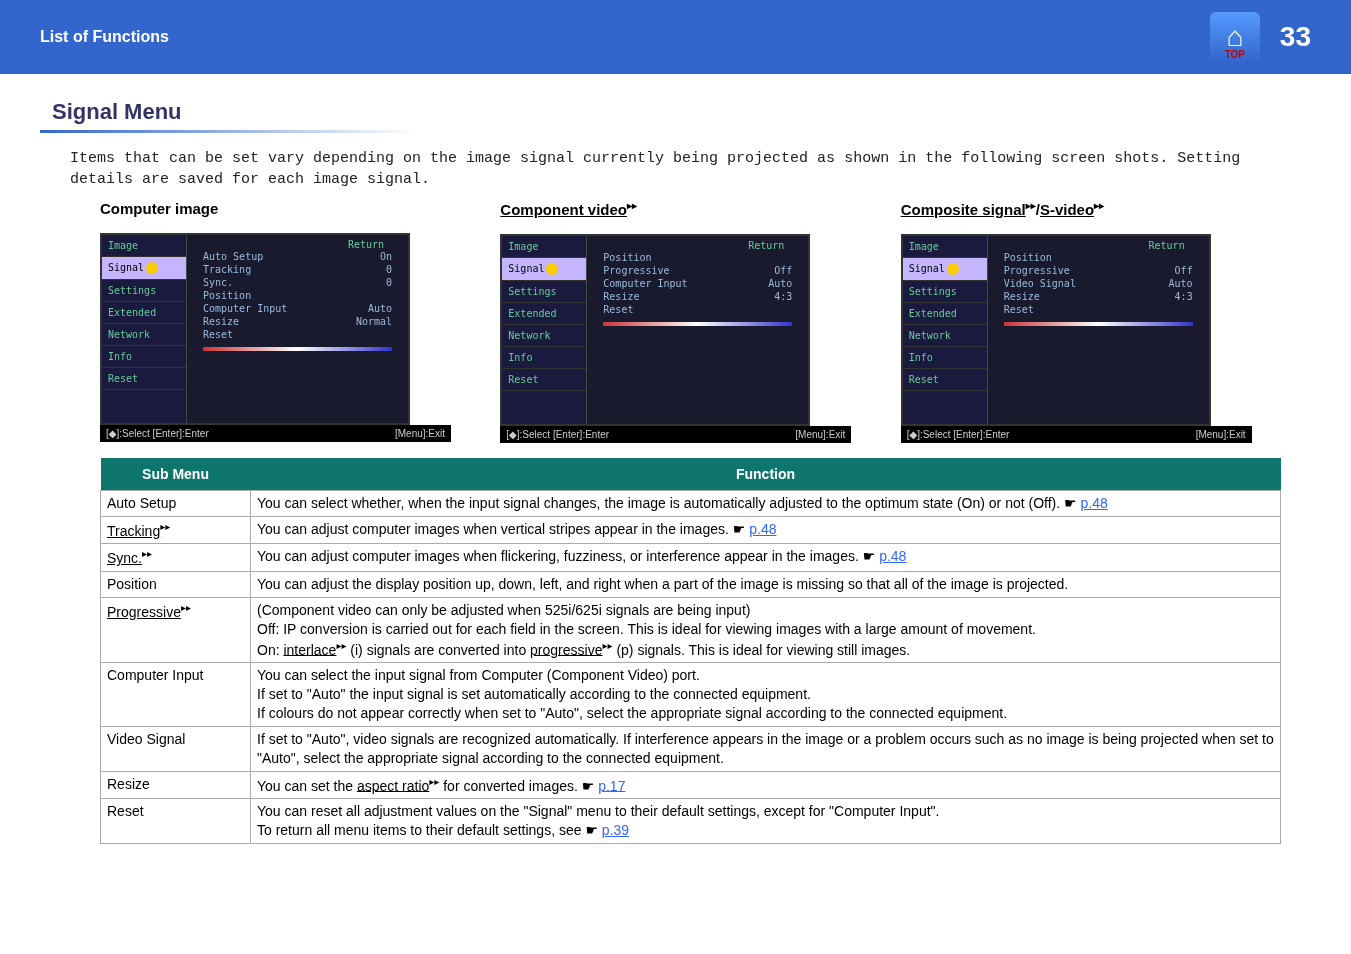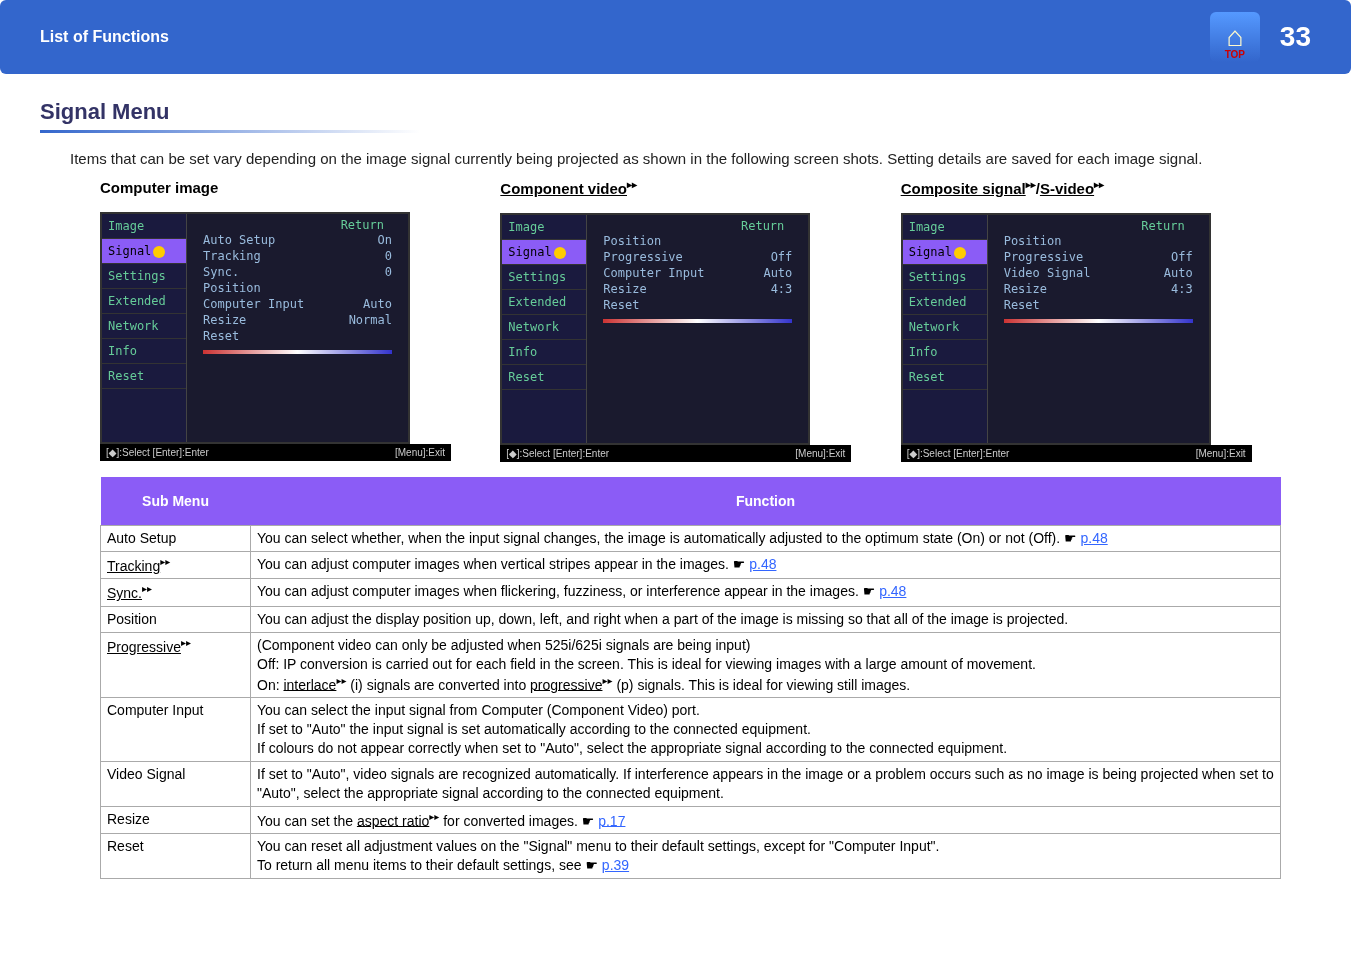--- a/index.html
+++ b/index.html
@@ -1,43 +1,43 @@
 <!DOCTYPE html>
 <html><head>
 <meta charset="utf-8">
 <style>
 * { margin: 0; padding: 0; box-sizing: border-box; }
 body { font-family: Arial, sans-serif; font-size: 14px; background: #fff; width: 1351px; }
-.header-bar { background: #3366cc; color: #fff; padding: 12px 40px; font-size: 16px; font-weight: bold; display: flex; justify-content: space-between; align-items: center; border-radius: 6px; }
+.header-bar { background: #3366cc; color: #fff; padding: 12px 40px; font-size: 16px; font-weight: bold; display: flex; justify-content: space-between; align-items: center; }
 .logo-box { width: 50px; height: 50px; background: linear-gradient(#5599ff,#3366cc); border-radius: 6px; display: flex; flex-direction: column; align-items: center; justify-content: center; position: relative; }
 .logo-top { font-size: 28px; color: #fffacd; }
 .top-label { position: absolute; bottom: 2px; font-size: 10px; font-weight: bold; color: #c00; }
 .page-num { font-size: 28px; font-weight: bold; color: #fff; margin-left: 20px; }
 .header-right { display: flex; align-items: center; }
 .content { padding: 10px 40px 20px 40px; }
-.section-title { font-size: 22px; font-weight: bold; color: #333366; margin: 15px 0 5px 0; }
+.section-title { font-size: 22px; font-weight: bold; color: #333366; margin: 15px 0 5px 12px; }
 .underline-gradient { height: 3px; width: 380px; background: linear-gradient(to right,#3366cc,#ffffff); margin-bottom: 15px; }
-.intro-text { font-size: 15px; color: #222; margin-left: 30px; margin-bottom: 6px; line-height: 1.4; }
+.intro-text { font-size: 15px; color: #222; margin-left: 30px; margin-bottom: 6px; line-height: 1.4; font-family: Liberation Mono, monospace; }
 .images-row { display: flex; justify-content: space-between; margin: 10px 30px 15px 60px; gap: 20px; }
 .image-block { flex: 1; }
 .image-label { font-weight: bold; font-size: 15px; margin-bottom: 5px; }
 .image-label .under { text-decoration: underline; }
 .glossary-icon { font-size: 10px; vertical-align: super; }
-.menu-screenshot { width: 310px; height: 232px; background: #1a1a2e; border: 2px solid #333; display: flex; position: relative; font-family: monospace; font-size: 12px; margin-top: 16px; }
+.menu-screenshot { width: 310px; height: 192px; background: #1a1a2e; border: 2px solid #333; display: flex; position: relative; font-family: monospace; font-size: 10px; margin-top: 16px; }
 .menu-left { width: 85px; background: #1a1a3e; border-right: 1px solid #444; }
 .menu-right { flex: 1; padding: 4px 16px; color: #9bd; position: relative; }
 .menu-item { padding: 5px 6px; color: #6c9; border-bottom: 1px solid #333; }
-.menu-item.active { background: #8b5cf6; color: #000; }
+.menu-item.active { background: #c4b5fd; color: #000; }
 .menu-return { color: #6c9; text-align: right; padding-right: 8px; }
 .menu-opt { display: flex; justify-content: space-between; color: #9bd; padding: 1px 0; }
 .menu-footer-bar { height: 4px; background: linear-gradient(to right,#cc3333,#ffffff,#3333cc); margin-top: 6px; }
 .menu-bottom { background: #000; color: #ccc; font-size: 10px; padding: 3px 6px; display: flex; justify-content: space-between; width: 351px; }
 .table-container { margin: 0 30px 0 60px; }
 table { width: 100%; border-collapse: collapse; }
-th { background: #8b5cf6; color: #fff; padding: 16px 8px; text-align: center; font-size: 14px; }
+th { background: #0f766e; color: #fff; padding: 8px 8px; text-align: center; font-size: 14px; }
 th:first-child { width: 150px; }
 td { border: 1px solid #aaa; padding: 3px 6px; vertical-align: top; font-size: 14px; line-height: 1.35; }
 td:first-child { font-weight: normal; }
 .term-link { text-decoration: underline; }
 .page-link { color: #3366ff; text-decoration: underline; }
 .ref-icon { color: #000; font-size: 14px; }
 .enter-icon { display:inline-block; width:12px; height:12px; background:#ffcc00; border-radius:50%; vertical-align:middle; margin-left:2px;}
 </style>
 </head>
 <body>

